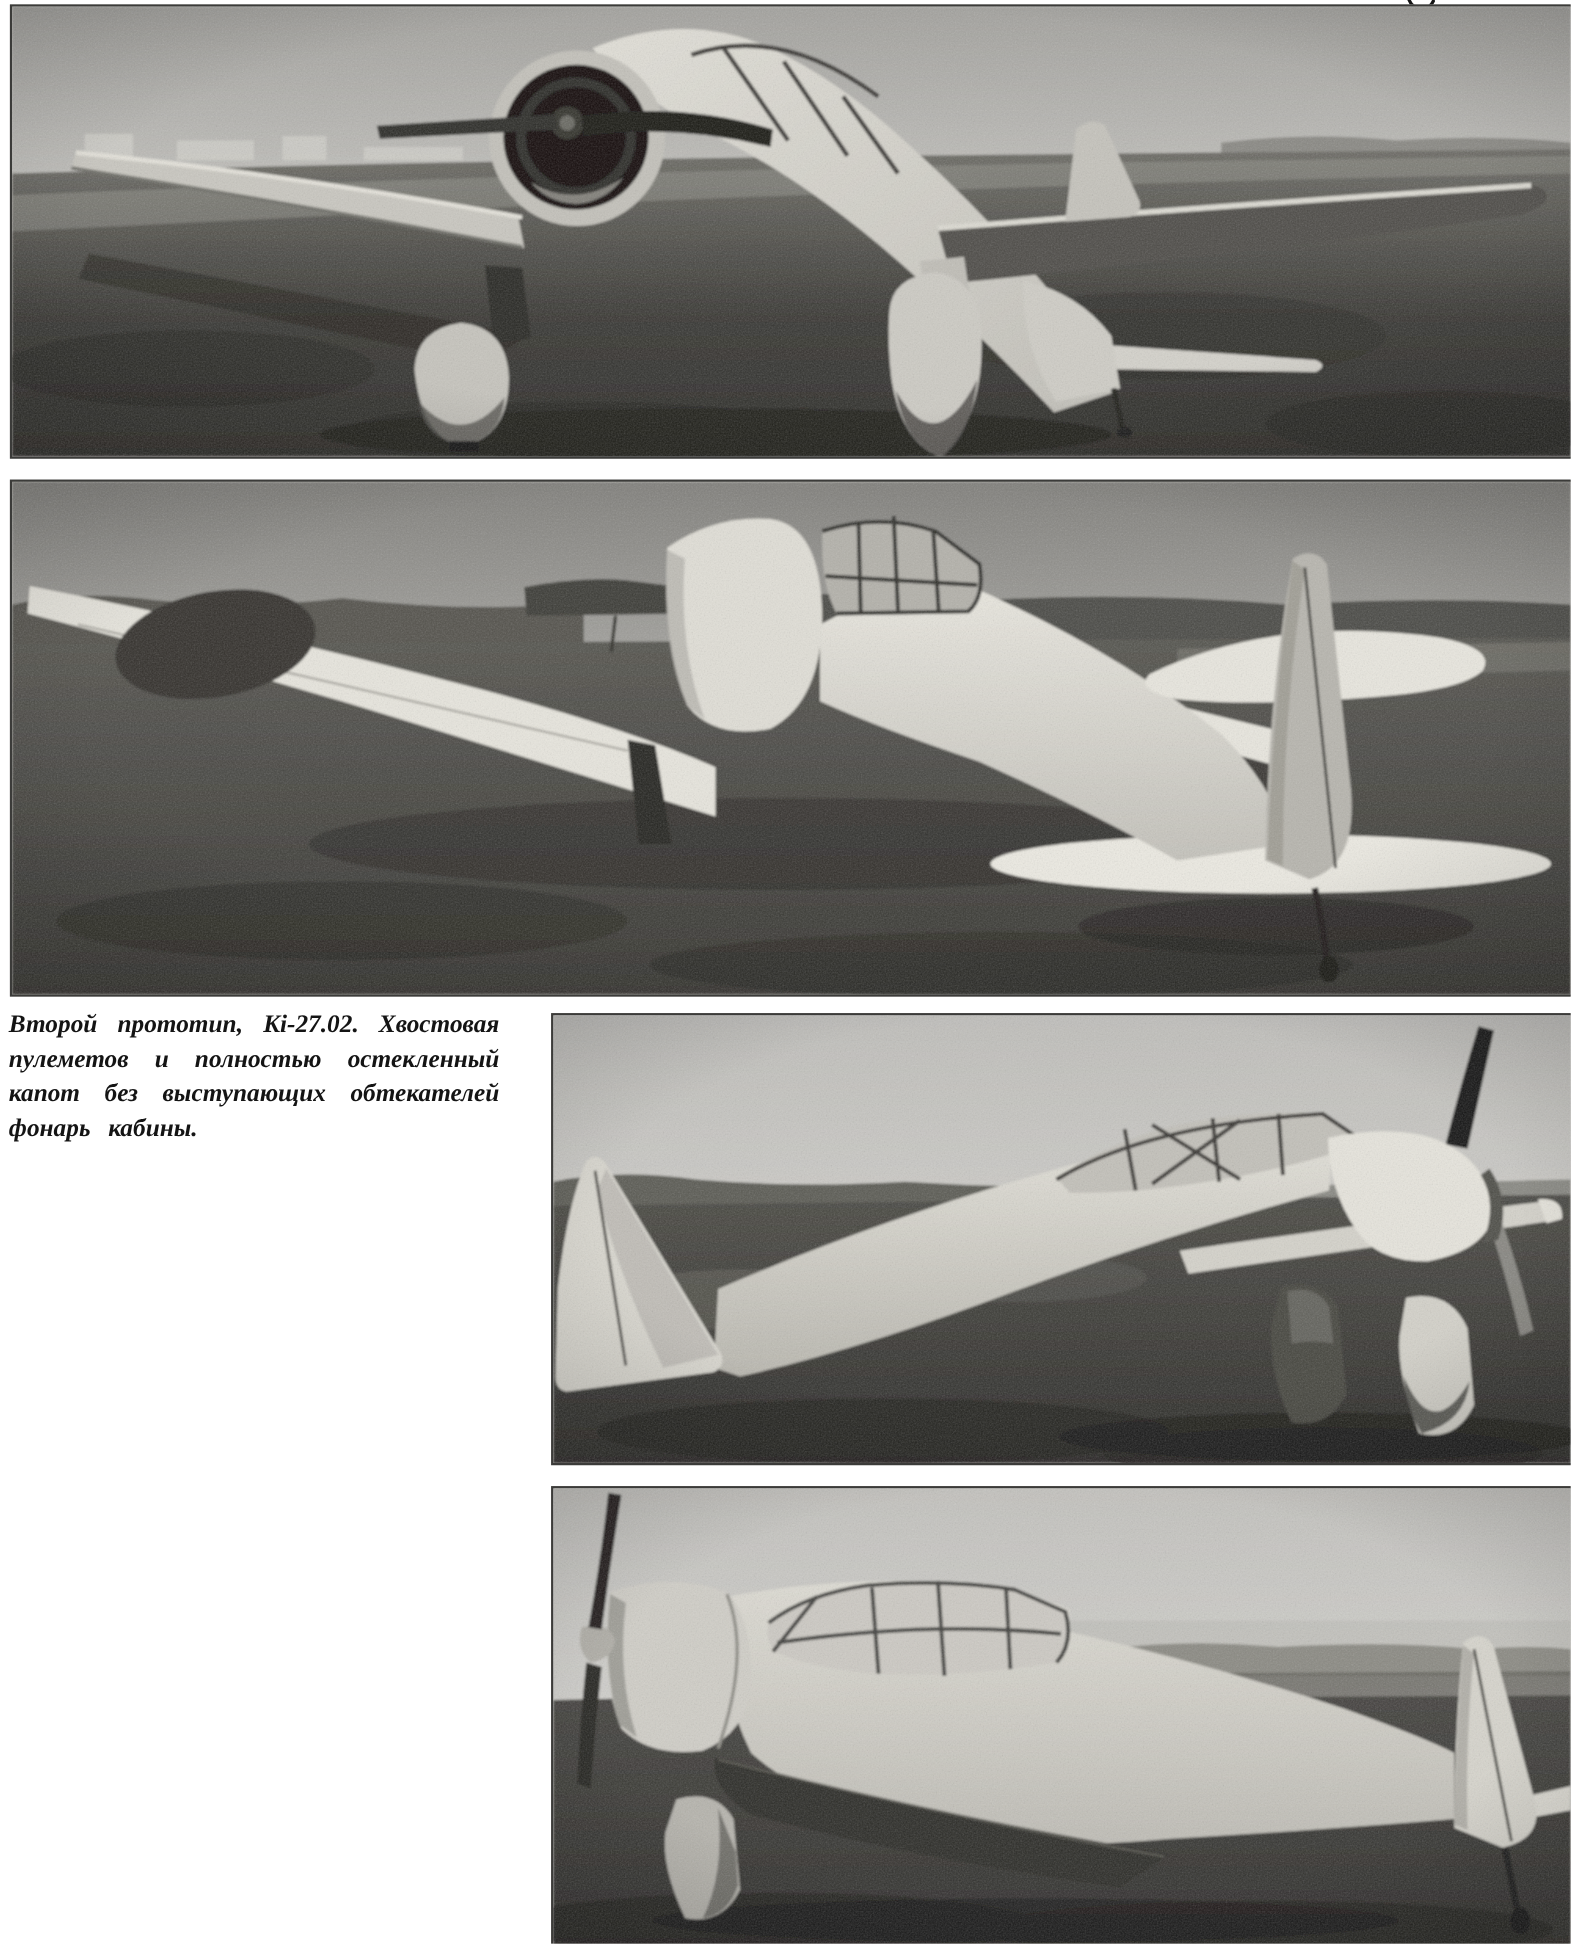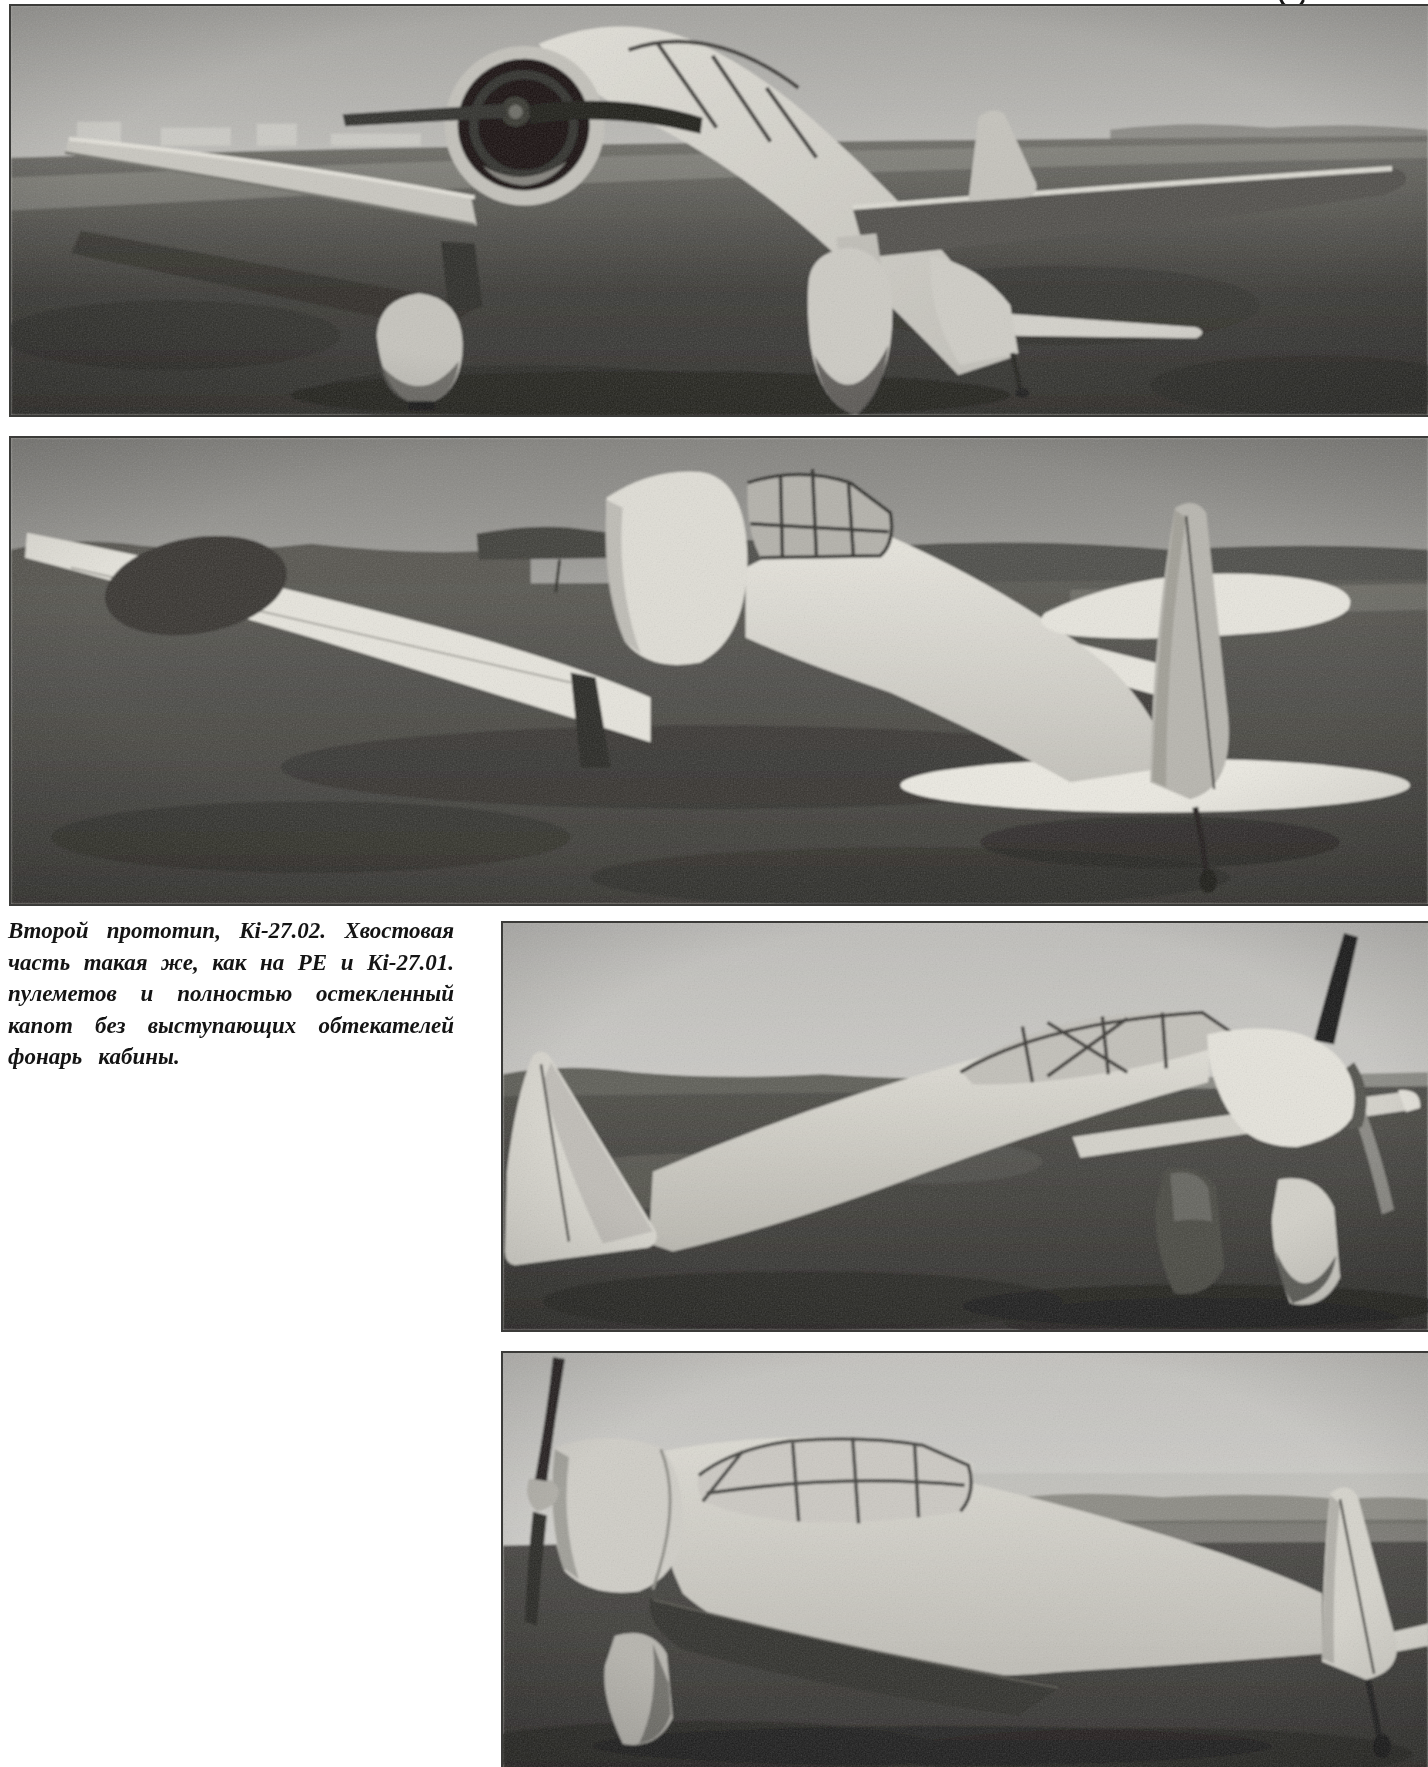--- a/index.html
+++ b/index.html
@@ -177,21 +177,20 @@
           </g>
         </g>
       </g>
       <rect width="1418" height="467" fill="url(#vig2)"></rect>
       <rect width="1418" height="467" filter="url(#grain2)" opacity="0.22"></rect>
     </svg>
   </div>
 
   <div id="caption">
     <div class="ln">Второй прототип, Ki-27.02. Хвостовая</div>
-    <div class="ln">часть такая же, как на PE и Ki-27.01.</div>
     <div class="ln">пулеметов и полностью остекленный</div>
     <div class="ln">капот без выступающих обтекателей</div>
     <div class="ln last">фонарь кабины.</div>
   </div>
 
   <div class="photo" id="photo-3" role="img" aria-label="Ki-27.02 rear three-quarter view: tail fin in the left foreground, fuselage rising to the glazed canopy and cowling, one propeller blade raised, spatted wheels at right">
     <svg viewBox="0 0 926 409" preserveAspectRatio="none">
       <defs>
         <linearGradient id="sky3" x1="0" y1="0" x2="0" y2="1">
           <stop offset="0" stop-color="#bfbeba"></stop>

